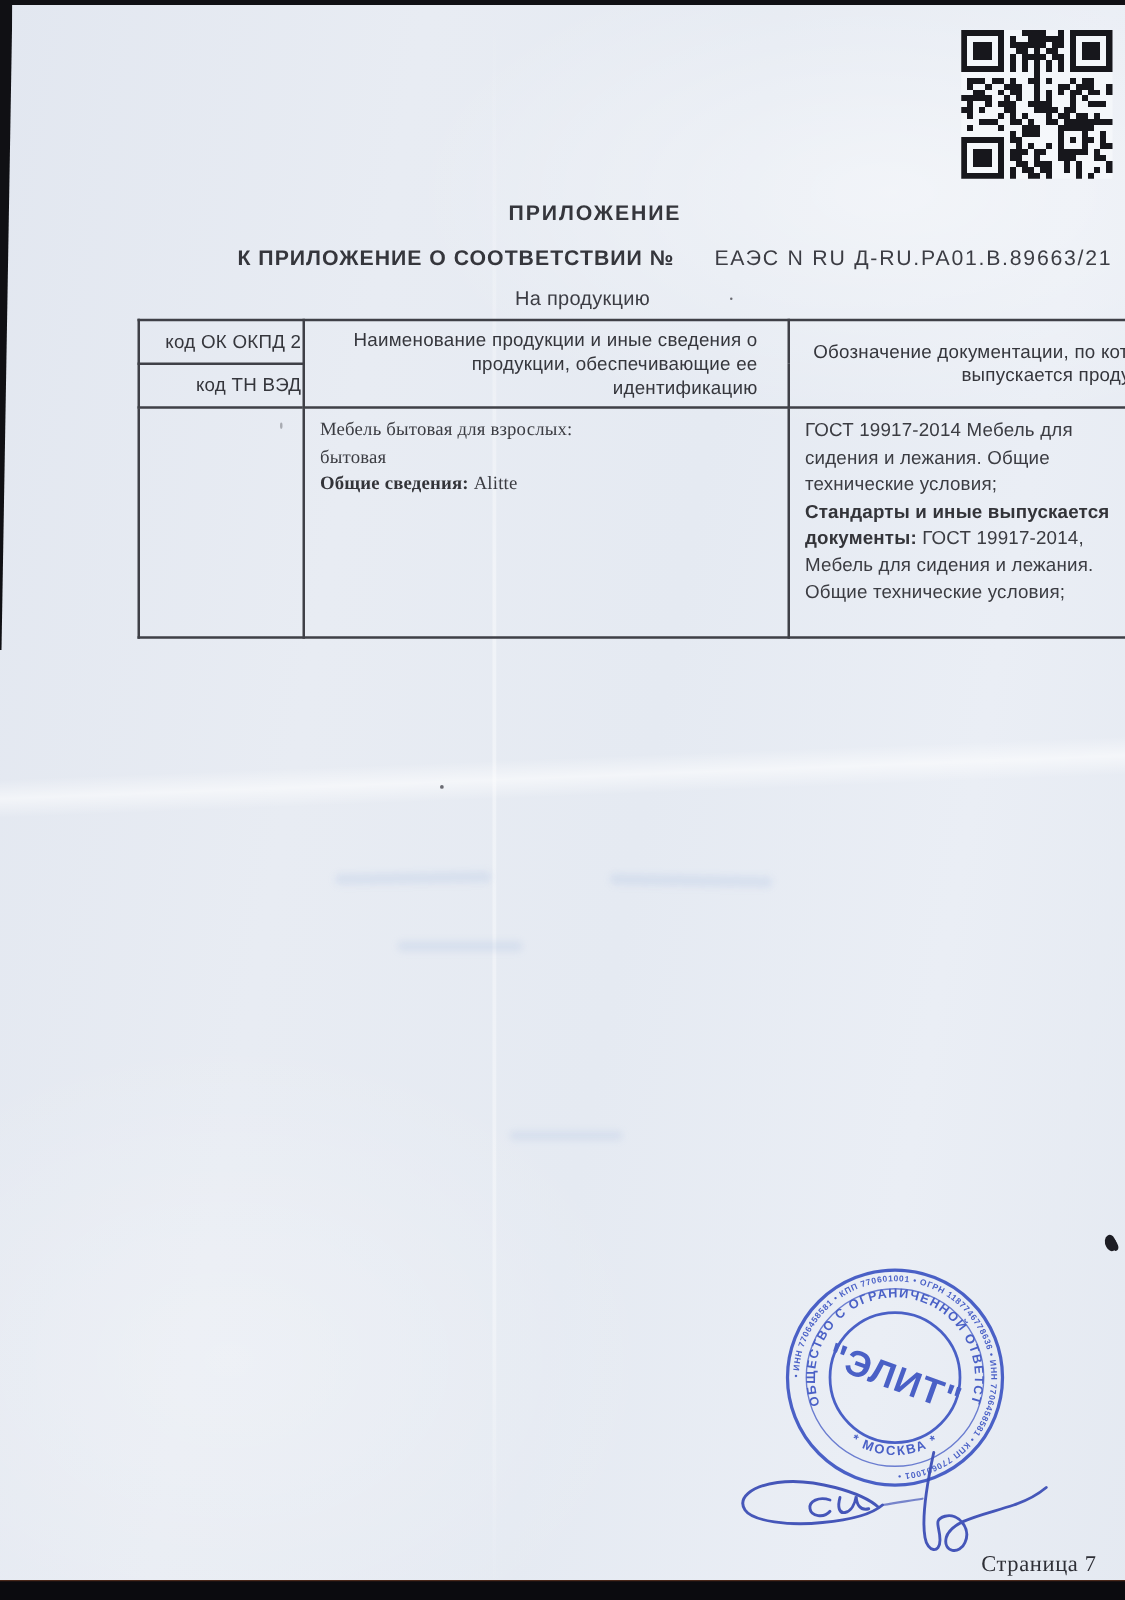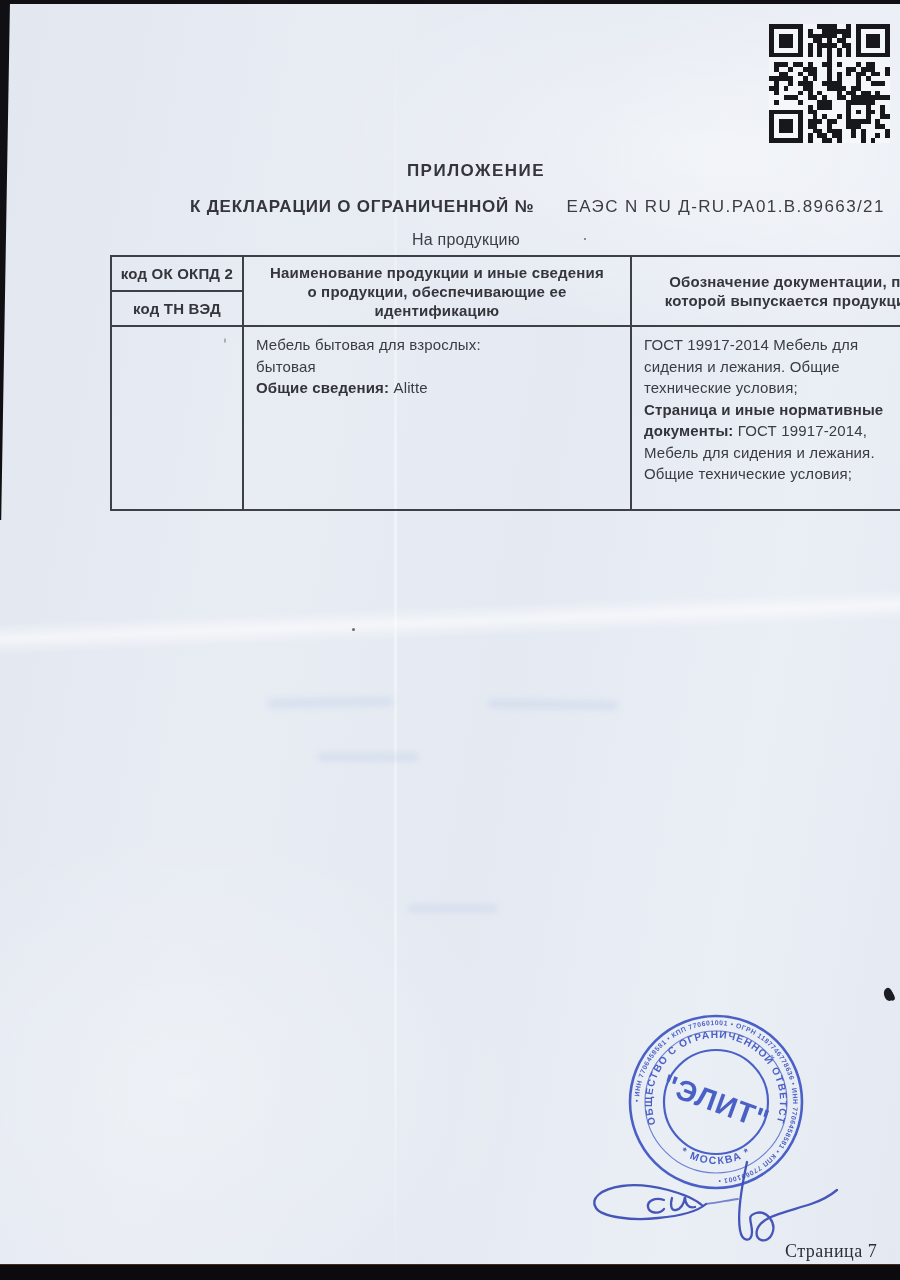--- a/index.html
+++ b/index.html
@@ -34,31 +34,31 @@
     font-size:17px;font-weight:bold;letter-spacing:1.5px;color:#35363c;}
   .decl-line{position:absolute;left:190px;top:197px;white-space:nowrap;}
   .decl-label{font-size:17px;font-weight:bold;letter-spacing:.8px;color:#35363c;}
   .decl-number{font-size:17px;font-weight:normal;letter-spacing:1.4px;color:#3c3d44;margin-left:32px;}
   .product-caption{position:absolute;left:16px;top:231px;width:900px;text-align:center;
     font-size:16px;letter-spacing:.2px;color:#3c3d44;}
   
   table.products{position:absolute;left:110px;top:255px;width:761px;border-collapse:collapse;
     table-layout:fixed;}
   table.products td{border:2px solid #3f4047;}
-  td.h{font-weight:bold;font-size:15px;line-height:19px;text-align:center;vertical-align:middle;
+  td.h{font-weight:normal;font-size:15px;line-height:19px;text-align:right;vertical-align:middle;
     color:#35363c;letter-spacing:.2px;}
   td.c1{width:128px;}
   td.c2{width:338px;}
   td.c3{width:295px;}
   tr.hr1 td,tr.hr2 td{height:31px;}
   td.h.c2{padding:0 24px;}
   td.h.c3{padding:0 10px;}
   tr.body td{height:168px;vertical-align:top;font-size:15px;line-height:21.5px;color:#3b3c42;
     letter-spacing:.15px;}
-  td.b2{padding:7px 14px 7px 12px;}
+  td.b2{padding:7px 14px 7px 12px;font-family:Liberation Serif, serif;}
   td.b3{padding:7px 26px 7px 12px;}
   tr.body b{color:#333439;}
   
   .stamp-svg{position:absolute;left:580px;top:980px;width:320px;height:300px;opacity:.92;}
   
   .page-number{position:absolute;left:785px;top:1241px;font-family:"Liberation Serif",serif;
     font-size:18px;letter-spacing:.5px;color:#2e2f36;}
 </style>
 </head>
 <body>
@@ -77,21 +77,21 @@
   <div class="speck" style="left:584px;top:238px;width:2px;height:2px;"></div>
   <div class="speck" style="left:224px;top:338px;width:2px;height:5px;opacity:.5;"></div>
   <div class="ink-blot"></div>
 
   <svg id="qr-svg" class="qr" viewBox="0 0 25 25" preserveAspectRatio="none" shape-rendering="crispEdges">
       <path d="M0 0h1v1h-1zM1 0h1v1h-1zM2 0h1v1h-1zM3 0h1v1h-1zM4 0h1v1h-1zM5 0h1v1h-1zM6 0h1v1h-1zM10 0h1v1h-1zM11 0h1v1h-1zM12 0h1v1h-1zM13 0h1v1h-1zM16 0h1v1h-1zM18 0h1v1h-1zM19 0h1v1h-1zM20 0h1v1h-1zM21 0h1v1h-1zM22 0h1v1h-1zM23 0h1v1h-1zM24 0h1v1h-1zM0 1h1v1h-1zM6 1h1v1h-1zM8 1h1v1h-1zM11 1h1v1h-1zM12 1h1v1h-1zM13 1h1v1h-1zM14 1h1v1h-1zM15 1h1v1h-1zM16 1h1v1h-1zM18 1h1v1h-1zM24 1h1v1h-1zM0 2h1v1h-1zM2 2h1v1h-1zM3 2h1v1h-1zM4 2h1v1h-1zM6 2h1v1h-1zM8 2h1v1h-1zM9 2h1v1h-1zM10 2h1v1h-1zM11 2h1v1h-1zM12 2h1v1h-1zM13 2h1v1h-1zM15 2h1v1h-1zM16 2h1v1h-1zM18 2h1v1h-1zM20 2h1v1h-1zM21 2h1v1h-1zM22 2h1v1h-1zM24 2h1v1h-1zM0 3h1v1h-1zM2 3h1v1h-1zM3 3h1v1h-1zM4 3h1v1h-1zM6 3h1v1h-1zM9 3h1v1h-1zM10 3h1v1h-1zM12 3h1v1h-1zM14 3h1v1h-1zM15 3h1v1h-1zM18 3h1v1h-1zM20 3h1v1h-1zM21 3h1v1h-1zM22 3h1v1h-1zM24 3h1v1h-1zM0 4h1v1h-1zM2 4h1v1h-1zM3 4h1v1h-1zM4 4h1v1h-1zM6 4h1v1h-1zM8 4h1v1h-1zM10 4h1v1h-1zM11 4h1v1h-1zM12 4h1v1h-1zM13 4h1v1h-1zM15 4h1v1h-1zM16 4h1v1h-1zM18 4h1v1h-1zM20 4h1v1h-1zM21 4h1v1h-1zM22 4h1v1h-1zM24 4h1v1h-1zM0 5h1v1h-1zM6 5h1v1h-1zM8 5h1v1h-1zM10 5h1v1h-1zM12 5h1v1h-1zM14 5h1v1h-1zM16 5h1v1h-1zM18 5h1v1h-1zM24 5h1v1h-1zM0 6h1v1h-1zM1 6h1v1h-1zM2 6h1v1h-1zM3 6h1v1h-1zM4 6h1v1h-1zM5 6h1v1h-1zM6 6h1v1h-1zM8 6h1v1h-1zM10 6h1v1h-1zM12 6h1v1h-1zM14 6h1v1h-1zM16 6h1v1h-1zM18 6h1v1h-1zM19 6h1v1h-1zM20 6h1v1h-1zM21 6h1v1h-1zM22 6h1v1h-1zM23 6h1v1h-1zM24 6h1v1h-1zM12 7h1v1h-1zM1 8h1v1h-1zM2 8h1v1h-1zM3 8h1v1h-1zM5 8h1v1h-1zM6 8h1v1h-1zM8 8h1v1h-1zM11 8h1v1h-1zM12 8h1v1h-1zM14 8h1v1h-1zM18 8h1v1h-1zM20 8h1v1h-1zM21 8h1v1h-1zM1 9h1v1h-1zM4 9h1v1h-1zM7 9h1v1h-1zM8 9h1v1h-1zM9 9h1v1h-1zM12 9h1v1h-1zM16 9h1v1h-1zM17 9h1v1h-1zM19 9h1v1h-1zM20 9h1v1h-1zM21 9h1v1h-1zM24 9h1v1h-1zM2 10h1v1h-1zM3 10h1v1h-1zM6 10h1v1h-1zM8 10h1v1h-1zM9 10h1v1h-1zM12 10h1v1h-1zM14 10h1v1h-1zM16 10h1v1h-1zM18 10h1v1h-1zM19 10h1v1h-1zM21 10h1v1h-1zM22 10h1v1h-1zM24 10h1v1h-1zM0 11h1v1h-1zM1 11h1v1h-1zM2 11h1v1h-1zM3 11h1v1h-1zM4 11h1v1h-1zM7 11h1v1h-1zM9 11h1v1h-1zM12 11h1v1h-1zM14 11h1v1h-1zM18 11h1v1h-1zM20 11h1v1h-1zM1 12h1v1h-1zM4 12h1v1h-1zM6 12h1v1h-1zM7 12h1v1h-1zM8 12h1v1h-1zM11 12h1v1h-1zM12 12h1v1h-1zM13 12h1v1h-1zM14 12h1v1h-1zM18 12h1v1h-1zM21 12h1v1h-1zM22 12h1v1h-1zM23 12h1v1h-1zM0 13h1v1h-1zM1 13h1v1h-1zM3 13h1v1h-1zM7 13h1v1h-1zM8 13h1v1h-1zM12 13h1v1h-1zM13 13h1v1h-1zM14 13h1v1h-1zM15 13h1v1h-1zM17 13h1v1h-1zM18 13h1v1h-1zM1 14h1v1h-1zM6 14h1v1h-1zM8 14h1v1h-1zM10 14h1v1h-1zM14 14h1v1h-1zM16 14h1v1h-1zM17 14h1v1h-1zM19 14h1v1h-1zM20 14h1v1h-1zM22 14h1v1h-1zM3 15h1v1h-1zM4 15h1v1h-1zM5 15h1v1h-1zM8 15h1v1h-1zM9 15h1v1h-1zM11 15h1v1h-1zM14 15h1v1h-1zM15 15h1v1h-1zM17 15h1v1h-1zM18 15h1v1h-1zM19 15h1v1h-1zM20 15h1v1h-1zM21 15h1v1h-1zM22 15h1v1h-1zM23 15h1v1h-1zM24 15h1v1h-1zM1 16h1v1h-1zM6 16h1v1h-1zM10 16h1v1h-1zM11 16h1v1h-1zM12 16h1v1h-1zM16 16h1v1h-1zM17 16h1v1h-1zM18 16h1v1h-1zM19 16h1v1h-1zM20 16h1v1h-1zM21 16h1v1h-1zM8 17h1v1h-1zM10 17h1v1h-1zM11 17h1v1h-1zM12 17h1v1h-1zM16 17h1v1h-1zM20 17h1v1h-1zM23 17h1v1h-1zM0 18h1v1h-1zM1 18h1v1h-1zM2 18h1v1h-1zM3 18h1v1h-1zM4 18h1v1h-1zM5 18h1v1h-1zM6 18h1v1h-1zM8 18h1v1h-1zM9 18h1v1h-1zM16 18h1v1h-1zM18 18h1v1h-1zM20 18h1v1h-1zM21 18h1v1h-1zM23 18h1v1h-1zM0 19h1v1h-1zM6 19h1v1h-1zM9 19h1v1h-1zM11 19h1v1h-1zM14 19h1v1h-1zM16 19h1v1h-1zM20 19h1v1h-1zM23 19h1v1h-1zM24 19h1v1h-1zM0 20h1v1h-1zM2 20h1v1h-1zM3 20h1v1h-1zM4 20h1v1h-1zM6 20h1v1h-1zM8 20h1v1h-1zM9 20h1v1h-1zM10 20h1v1h-1zM12 20h1v1h-1zM13 20h1v1h-1zM16 20h1v1h-1zM17 20h1v1h-1zM18 20h1v1h-1zM19 20h1v1h-1zM20 20h1v1h-1zM22 20h1v1h-1zM0 21h1v1h-1zM2 21h1v1h-1zM3 21h1v1h-1zM4 21h1v1h-1zM6 21h1v1h-1zM8 21h1v1h-1zM9 21h1v1h-1zM12 21h1v1h-1zM16 21h1v1h-1zM17 21h1v1h-1zM18 21h1v1h-1zM22 21h1v1h-1zM23 21h1v1h-1zM0 22h1v1h-1zM2 22h1v1h-1zM3 22h1v1h-1zM4 22h1v1h-1zM6 22h1v1h-1zM9 22h1v1h-1zM10 22h1v1h-1zM12 22h1v1h-1zM13 22h1v1h-1zM14 22h1v1h-1zM17 22h1v1h-1zM19 22h1v1h-1zM24 22h1v1h-1zM0 23h1v1h-1zM6 23h1v1h-1zM8 23h1v1h-1zM10 23h1v1h-1zM11 23h1v1h-1zM13 23h1v1h-1zM14 23h1v1h-1zM17 23h1v1h-1zM19 23h1v1h-1zM22 23h1v1h-1zM24 23h1v1h-1zM0 24h1v1h-1zM1 24h1v1h-1zM2 24h1v1h-1zM3 24h1v1h-1zM4 24h1v1h-1zM5 24h1v1h-1zM6 24h1v1h-1zM8 24h1v1h-1zM11 24h1v1h-1zM12 24h1v1h-1zM14 24h1v1h-1zM19 24h1v1h-1zM21 24h1v1h-1z" fill="#17171c"></path>
     </svg>
 
   <div class="doc-title">ПРИЛОЖЕНИЕ</div>
   <div class="decl-line">
-    <span class="decl-label">К ДЕКЛАРАЦИИ О ОГРАНИЧЕННОЙ №</span><span class="decl-number">ЕАЭС N RU Д-RU.РА01.В.89663/21</span>
+    <span class="decl-label">К ПРИЛОЖЕНИЕ О СООТВЕТСТВИИ №</span><span class="decl-number">ЕАЭС N RU Д-RU.РА01.В.89663/21</span>
   </div>
   <div class="product-caption">На продукцию</div>
 
   <table class="products">
     <tbody>
         <tr class="hr1">
       <td class="h c1">код ОК ОКПД 2</td>
       <td class="h c2" rowspan="2">Наименование продукции и иные сведения о продукции, обеспечивающие ее идентификацию</td>
       <td class="h c3" rowspan="2">Обозначение документации, по которой выпускается продукция</td>
     </tr>
@@ -100,21 +100,21 @@
     </tr>
     <tr class="body">
       <td class="c1"></td>
       <td class="c2 b2">
         <div>Мебель бытовая для взрослых:</div>
         <div>бытовая</div>
         <div><b>Общие сведения:</b> <span>Alitte</span></div>
       </td>
       <td class="c3 b3">
         <div>ГОСТ 19917-2014 Мебель для сидения и лежания. Общие технические условия;</div>
-        <div><b>Страница и иные нормативные документы:</b> <span>ГОСТ 19917-2014, Мебель для сидения и лежания. Общие технические условия;</span></div>
+        <div><b>Стандарты и иные выпускается документы:</b> <span>ГОСТ 19917-2014, Мебель для сидения и лежания. Общие технические условия;</span></div>
       </td>
     </tr>
   </tbody>
     </table>
 
   <svg class="stamp-svg" viewBox="0 0 320 300">
     <defs>
       <path id="ring-tiny" d="M 59,122 A 77,77 0 1 1 213,122 A 77,77 0 1 1 59,122"></path>
       <path id="ring-main" d="M 75.9,143.9 A 64,64 0 1 1 196.1,143.9"></path>
       <path id="ring-city" d="M 96.1,169.5 A 62,62 0 0 0 175.9,169.5"></path>

